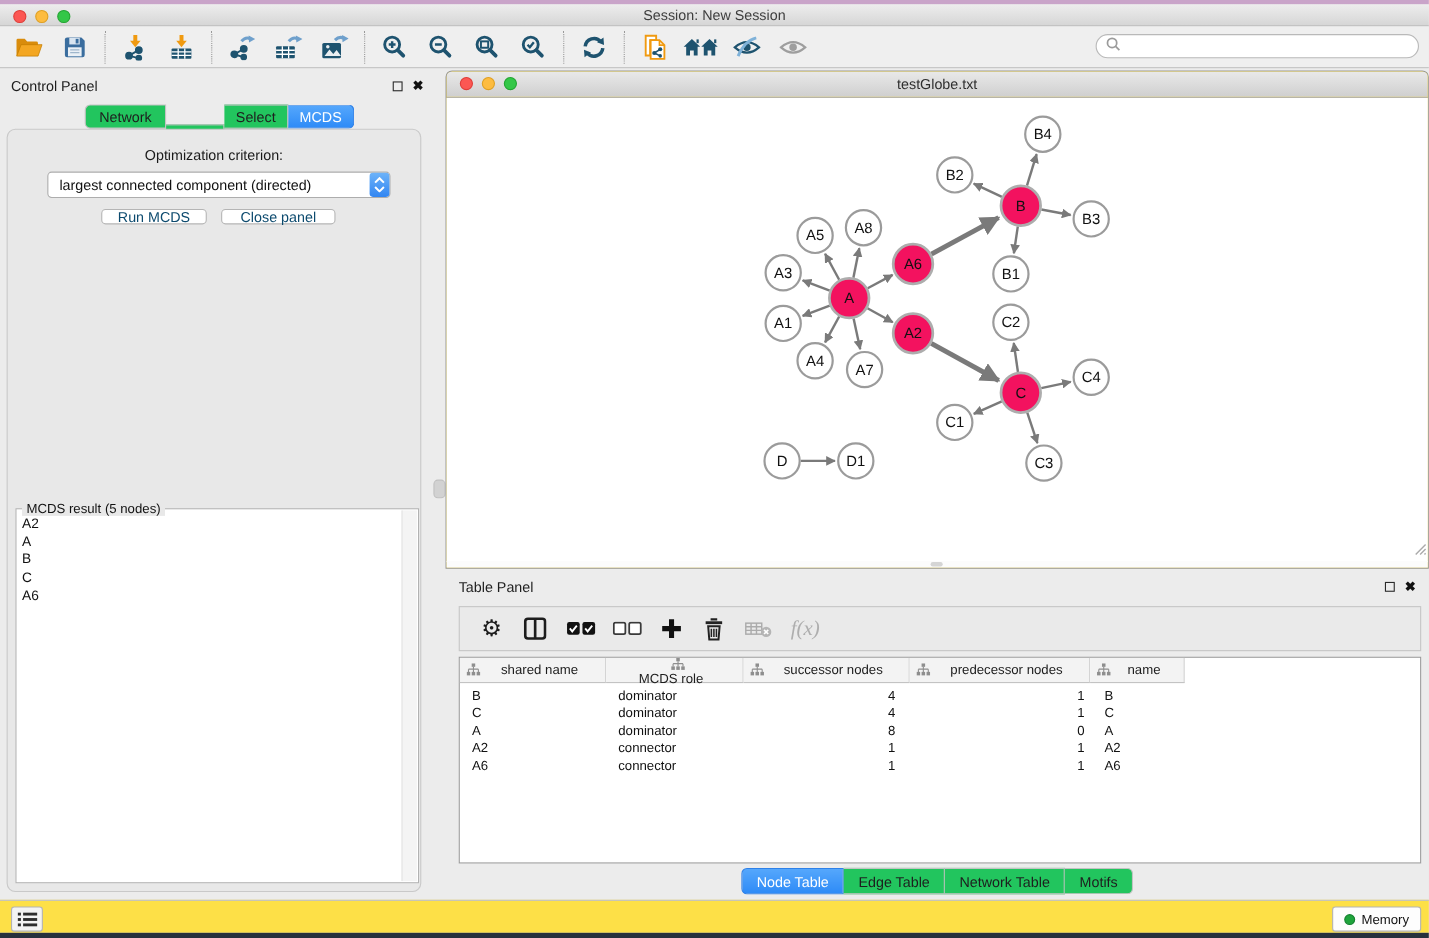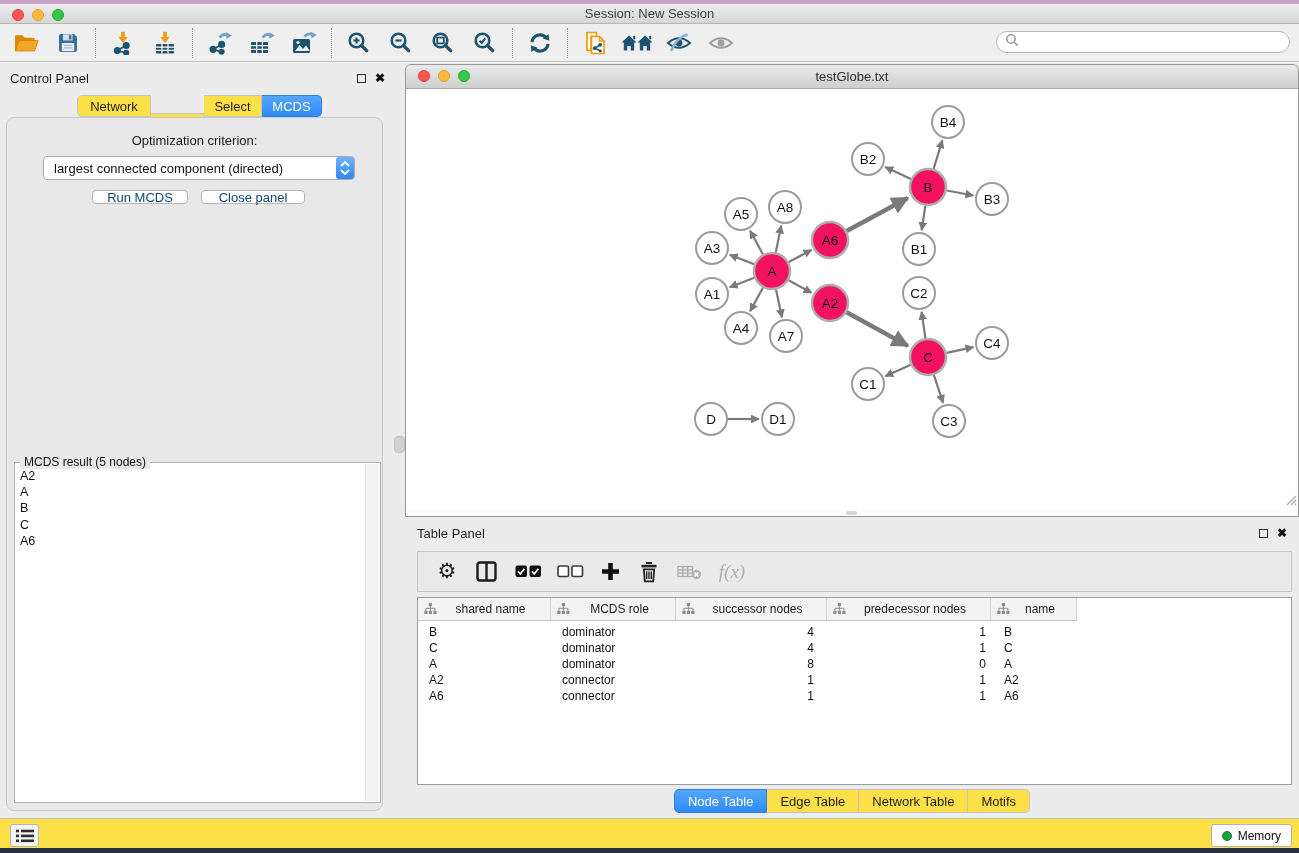--- a/index.html
+++ b/index.html
@@ -37,21 +37,21 @@
 
   
   #cp-title{left:10px;top:71px;font-size:13px;color:#1E1E1E}
   .panel-icons{display:flex;gap:9px;align-items:center}
   #cp-panel-icons{left:357px;top:72px}
   .float-box{width:9px;height:9px;border:1.5px solid #2A2A2A;box-sizing:border-box}
   .close-x{font-size:12px;font-weight:bold;color:#111;line-height:1}
 
   .seg-tabs{display:flex}
   .seg-tab{height:22px;box-sizing:border-box;border:1px solid #C3C3C3;border-left:none;
-    background:#fde047;color:#1E1E1E;font-size:13px;display:flex;align-items:center;justify-content:center;cursor:default}
+    background:#22c55e;color:#1E1E1E;font-size:13px;display:flex;align-items:center;justify-content:center;cursor:default}
   .seg-tab:first-child{border-left:1px solid #C3C3C3;border-radius:5px 0 0 5px}
   .seg-tab:last-child{border-radius:0 5px 5px 0}
   .seg-tab.active{background:linear-gradient(#55A7FC,#2E8BF7);border-color:#2E80E8;color:#FFF}
   #cp-tabs{left:77px;top:95px}
 
   #cp-box{left:6px;top:117px;width:377px;height:694px;background:#E8E8E8;
     border:1px solid #C9C9C9;border-radius:8px;box-sizing:border-box}
   #opt-label{left:6px;top:133px;width:377px;text-align:center;font-size:13px;color:#1A1A1A}
   #criterion-select{left:43px;top:156px;width:312px;height:24px;background:#FFF;border:1px solid #ADADAD;
     border-radius:4px;box-sizing:border-box;display:flex;align-items:center;cursor:default}
@@ -522,21 +522,21 @@
               <rect x="4.8" y="0" width="3.2" height="3.2"></rect>
               <rect x="0.3" y="7.8" width="3.2" height="3.2"></rect>
               <rect x="4.8" y="7.8" width="3.2" height="3.2"></rect>
               <rect x="9.3" y="7.8" width="3.2" height="3.2"></rect>
             </g>
             <path d="M6.4,3.2 v2.1 M1.9,5.3 h9 M1.9,5.3 v2.5 M6.4,5.3 v2.5 M10.9,5.3 v2.5" stroke="#8E8E8E" stroke-width="1" fill="none"></path>
           </svg>
         </span>
         <span class="lbl">shared name</span>
       </div>
-      <div class="th-cell" style="width: 125px;">
+      <div class="th-cell" style="width: 125px; flex-direction: column;">
         <span class="tree">
           <svg width="13" height="12" viewBox="0 0 13 12">
             <g fill="#8E8E8E">
               <rect x="4.8" y="0" width="3.2" height="3.2"></rect>
               <rect x="0.3" y="7.8" width="3.2" height="3.2"></rect>
               <rect x="4.8" y="7.8" width="3.2" height="3.2"></rect>
               <rect x="9.3" y="7.8" width="3.2" height="3.2"></rect>
             </g>
             <path d="M6.4,3.2 v2.1 M1.9,5.3 h9 M1.9,5.3 v2.5 M6.4,5.3 v2.5 M10.9,5.3 v2.5" stroke="#8E8E8E" stroke-width="1" fill="none"></path>
           </svg>

